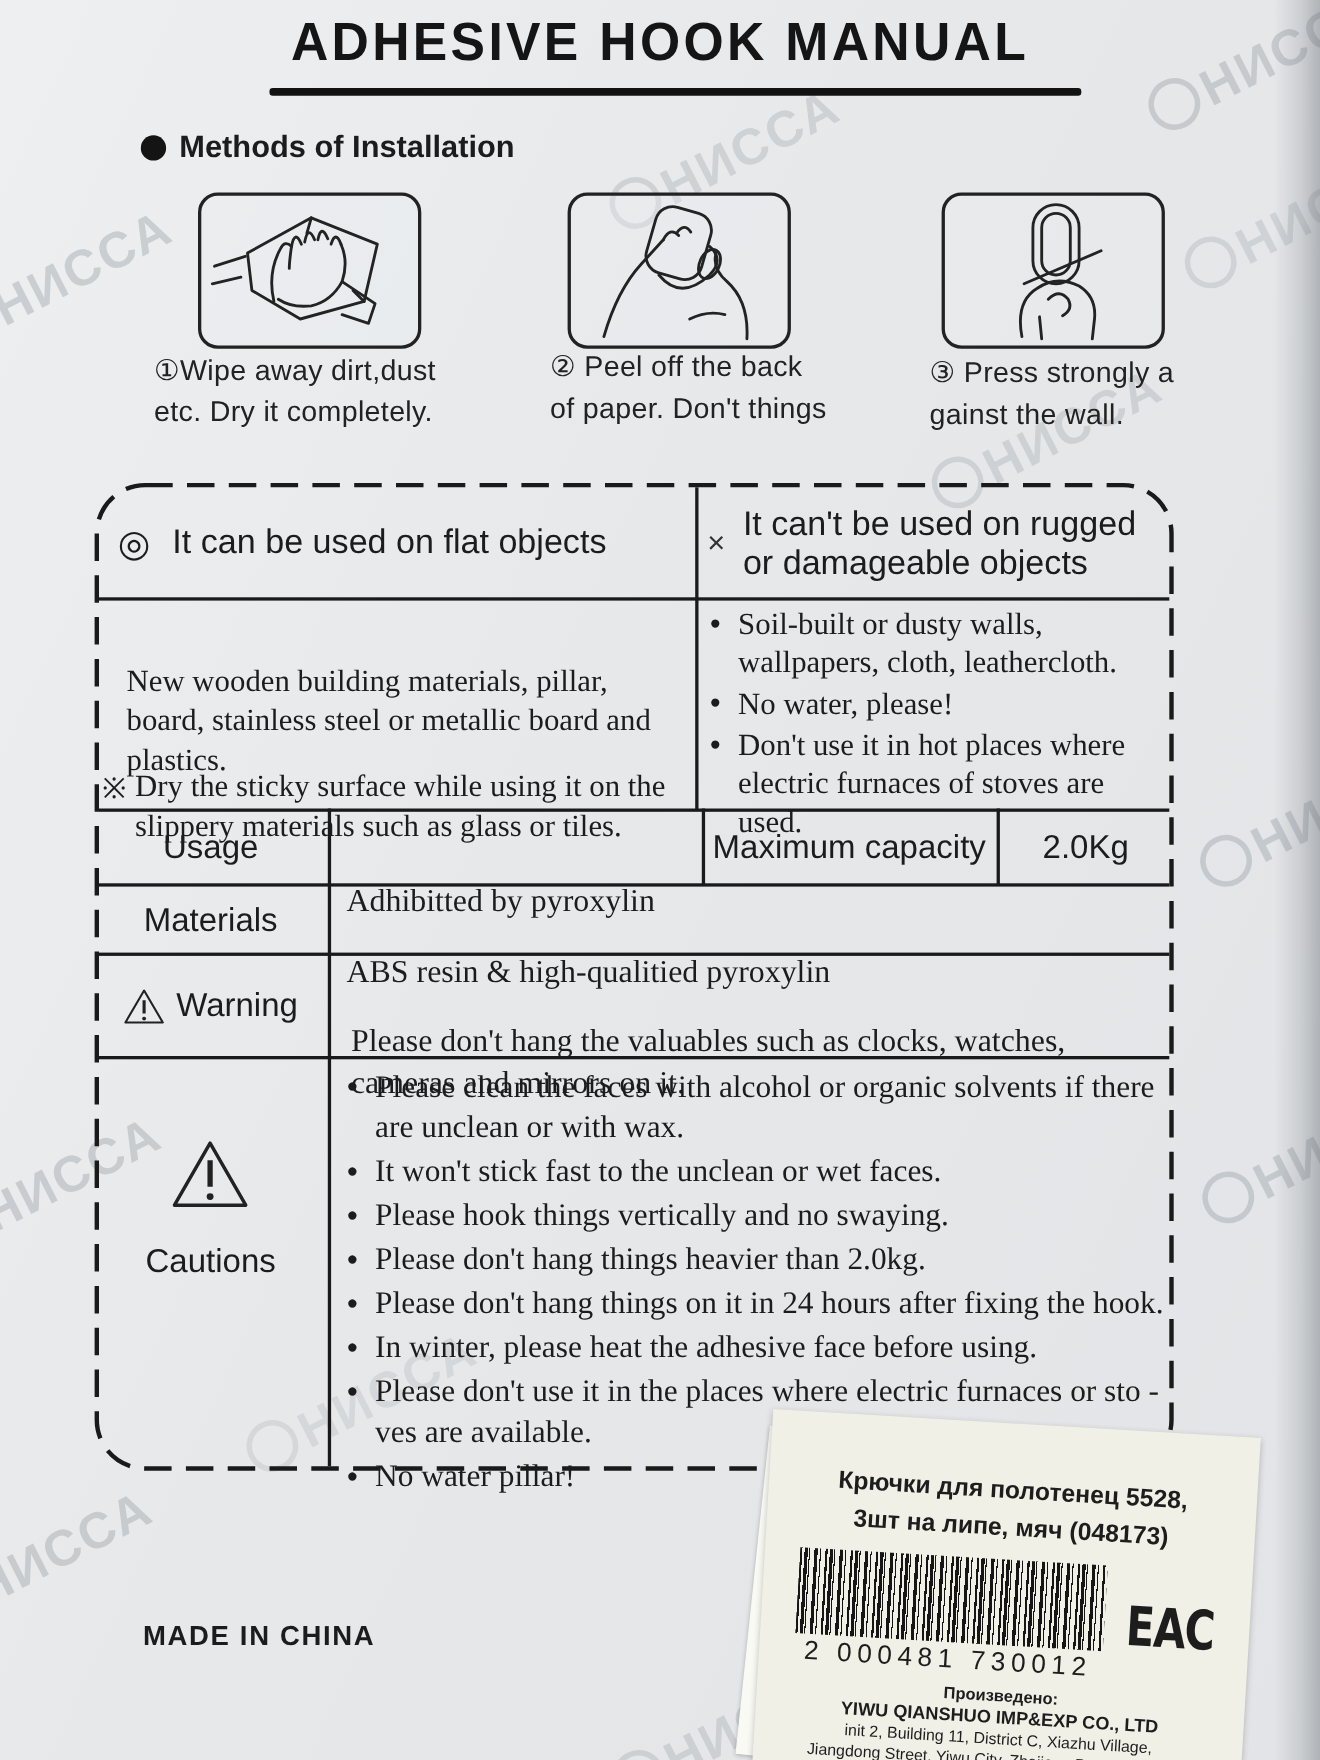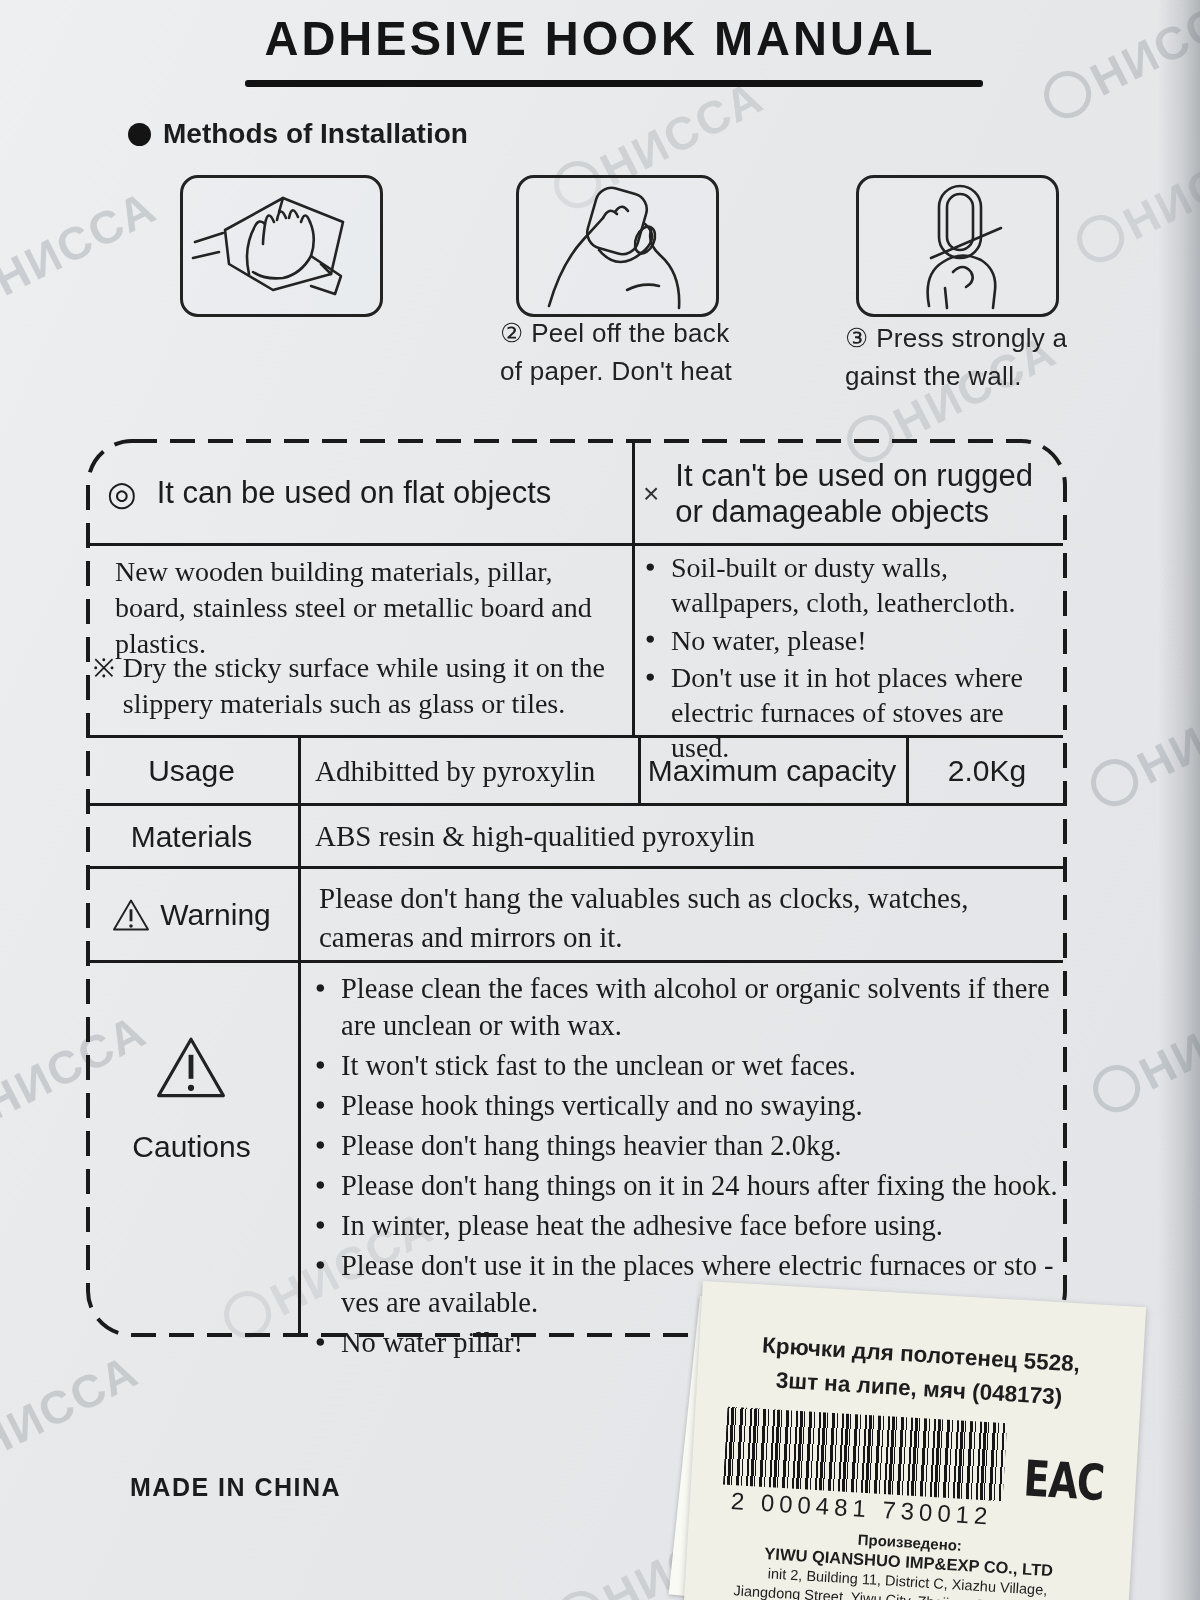--- a/index.html
+++ b/index.html
@@ -43,21 +43,21 @@
   .figbox svg{width:100%;height:100%;}
   .cap{
     position:absolute;z-index:2;font-size:26px;line-height:1.45;letter-spacing:0.3px;color:#222;
   }
   .cap span{display:block;}
   
   .dtable{position:absolute;left:85px;top:438px;width:983px;height:900px;z-index:2;}
   .dtable .frame{position:absolute;left:0;top:0;}
   .hl{position:absolute;left:5px;right:5px;height:3px;background:#1a1a1a;}
   .vl{position:absolute;width:3px;background:#1a1a1a;}
-  .serif{font-family:"Liberation Serif",serif;}
+  .serif{font-family:"Liberation Serif",serif;margin-top:48px;}
   .cell{position:absolute;}
   .can-header{left:22px;top:24px;width:520px;height:62px;display:flex;align-items:center;gap:20px;font-size:31px;}
   .sym-can{font-size:34px;}
   .cannot-header{left:558px;top:12px;width:420px;height:88px;display:flex;align-items:center;gap:16px;font-size:31px;}
   .sym-x{font-size:28px;color:#333;}
   .cannot-header .lines span{display:block;line-height:1.17;}
   .can-text{left:30px;top:116px;width:512px;font-size:28px;line-height:1.28;}
   .can-note{left:8px;top:212px;width:535px;display:flex;gap:8px;font-size:28px;line-height:1.28;}
   .note-sym{flex:none;font-size:26px;padding-top:2px;}
   .blist{list-style:none;margin:0;padding:0;}
@@ -172,23 +172,27 @@
     <svg class="lineart" viewBox="0 0 197 136">
       <rect x="80" y="8" width="42" height="72" rx="21"></rect>
       <rect x="88" y="16" width="26" height="56" rx="13"></rect>
       <path d="M72 80 L142 50"></path>
       <path d="M70 128 Q64 96 84 84 Q102 72 122 82 Q138 92 136 112 L134 130"></path>
       <path d="M94 94 q10 -10 18 0 q5 9 -5 15"></path>
       <path d="M88 130 L86 110"></path>
     </svg>
   </div>
 
+  <div class="cap" style="left:140px;top:318px;width:272px;">
+    <span>①Wipe away dirt,dust</span>
+    <span>etc. Dry it completely.</span>
+  </div>
   <div class="cap" style="left:500px;top:315px;width:282px;">
     <span>② Peel off the back</span>
-    <span>of paper. Don't heat</span>
+    <span>of paper. Don't things</span>
   </div>
   <div class="cap" style="left:845px;top:320px;width:240px;">
     <span>③ Press strongly a</span>
     <span>gainst the wall.</span>
   </div>
 
   <div class="dtable">
     <svg class="frame" width="983" height="900">
       <rect x="3" y="3" width="977" height="894" rx="44" fill="none" stroke="#1a1a1a" stroke-width="4" stroke-dasharray="25 13"></rect>
     </svg>

